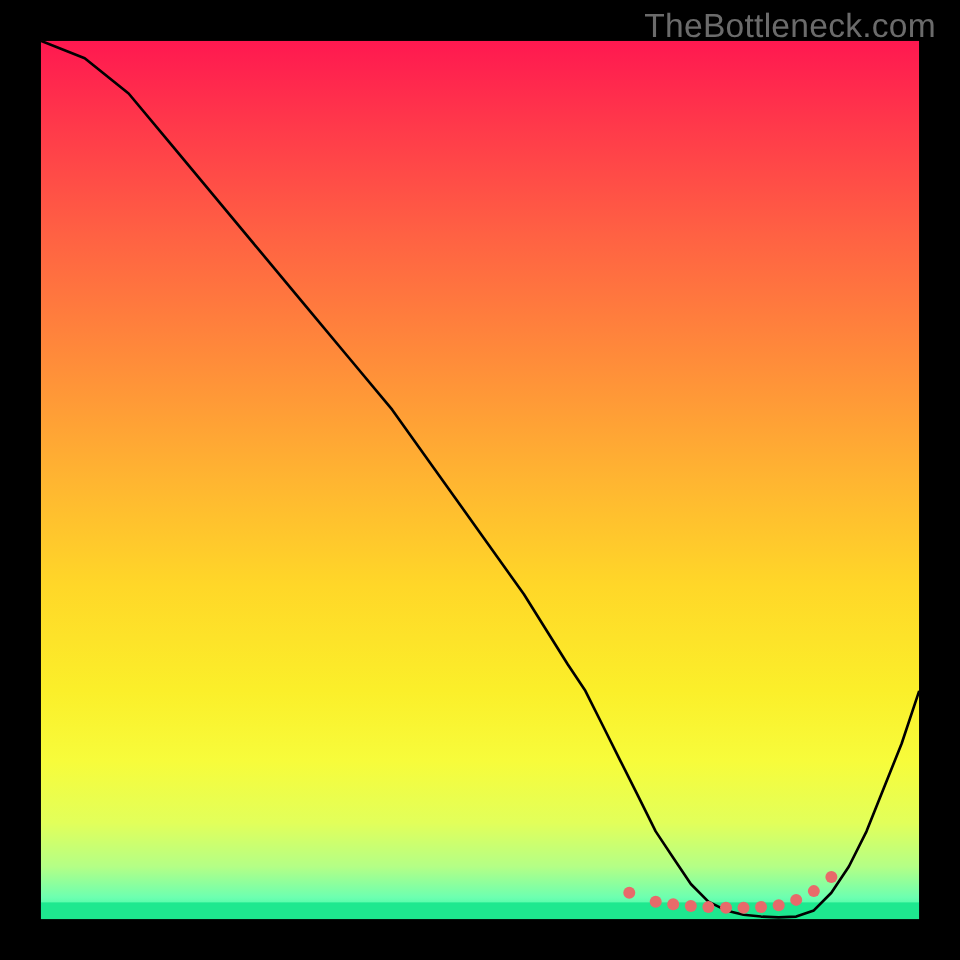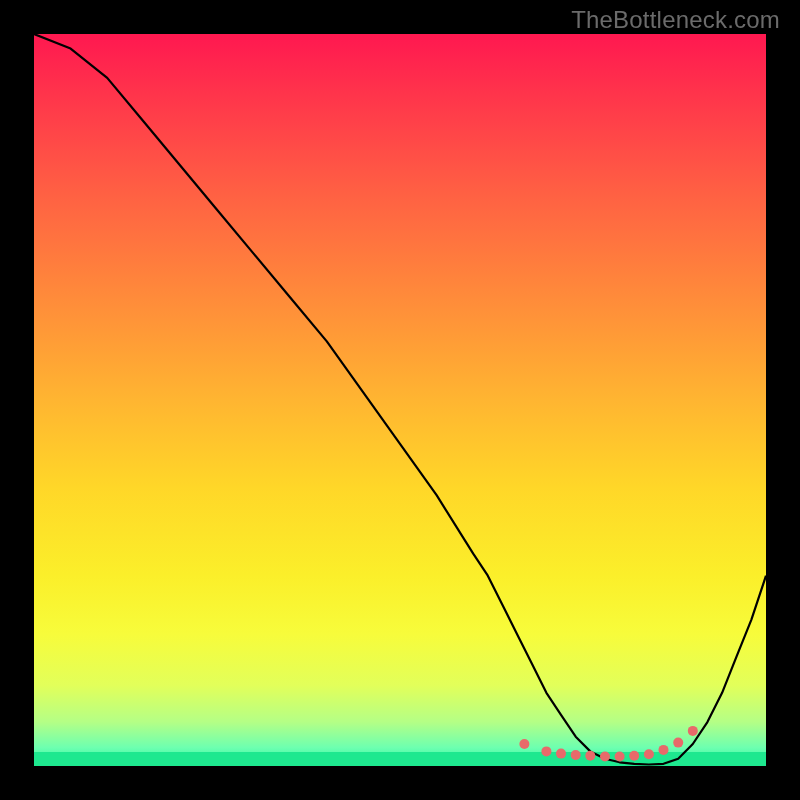--- a/index.html
+++ b/index.html
@@ -61,21 +61,21 @@
     position: absolute;
     left: 0;
     top: 0;
     width: 732px;
     height: 732px;
   }
   .watermark {
     position: absolute;
     top: 6px;
     right: 20px;
-    font-size: 24px;
+    font-size: 28px;
     font-weight: 500;
     color: #6b6b6b;
     letter-spacing: 0.2px;
     user-select: none;
   }
 </style>
 </head>
 <body>
 
 <div class="frame">

